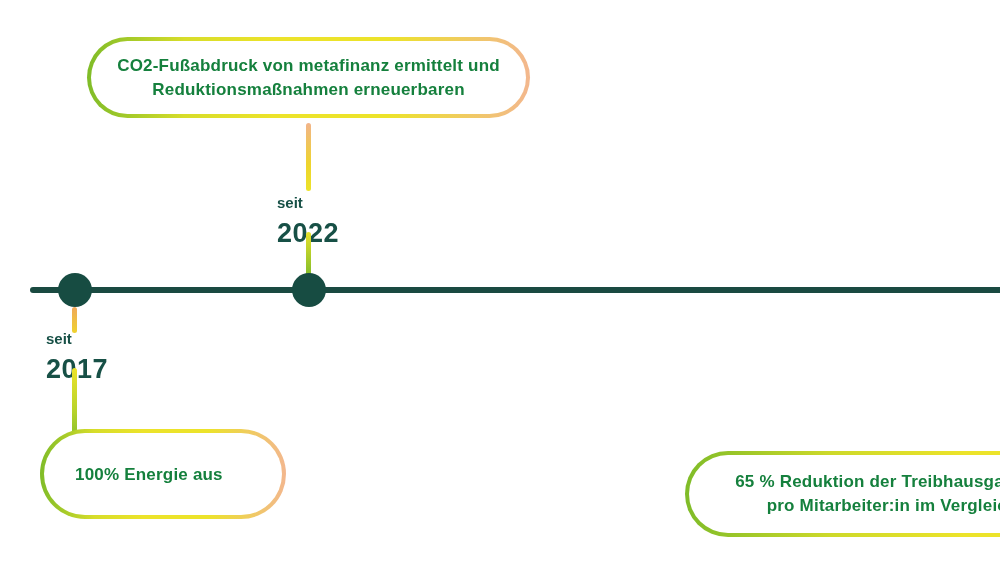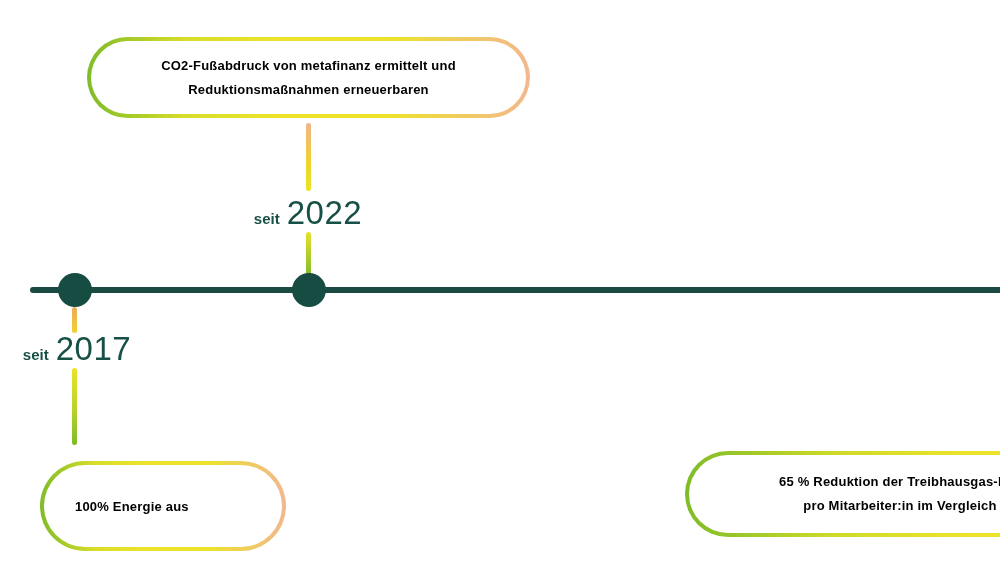--- a/index.html
+++ b/index.html
@@ -27,31 +27,31 @@
   .pill-inner {
     box-sizing: border-box;
     width: 100%;
     height: 100%;
     background: #ffffff;
     display: flex;
     flex-direction: column;
     justify-content: center;
   }
   .pill-text {
-    font-size: 13px;
+    font-size: 17px;
     font-weight: 700;
     line-height: 24px;
-    color: #000000;
+    color: #15803d;
     letter-spacing: 0.2px;
   }
   .pill-top { left: 87px; top: 37px; width: 443px; height: 81px; border-radius: 41px; }
   .pill-top .pill-inner { border-radius: 37px; align-items: center; }
   .pill-top .pill-text { text-align: center; }
 
-  .pill-left { left: 40px; top: 461px; width: 246px; height: 90px; border-radius: 45px; }
+  .pill-left { left: 40px; top: 429px; width: 246px; height: 90px; border-radius: 45px; }
   .pill-left .pill-inner { border-radius: 41px; align-items: flex-start; padding-left: 31px; }
   .pill-left .pill-text { text-align: left; line-height: 25px; }
 
   .pill-right { left: 685px; top: 451px; width: 482px; height: 86px; border-radius: 43px;
     background: linear-gradient(to right, #7fbc28 0%, #cdd92a 30%, #ece32a 58%, #ece32a 78%, #f3b78e 100%); }
   .pill-right .pill-inner { border-radius: 39px; align-items: center; }
   .pill-right .pill-text { text-align: center; }
 
   
   .axis {
@@ -87,23 +87,24 @@
 
   
   .year-label {
     position: absolute;
     display: flex;
     align-items: baseline;
     gap: 7px;
     color: #175046;
     white-space: nowrap;
     transform: translateX(-50%);
+    flex-direction: column;
   }
   .year-label .seit { font-size: 15px; font-weight: 700; }
-  .year-label .year { font-size: 33px; font-weight: 400; letter-spacing: 0.5px; }
+  .year-label .year { font-size: 27px; font-weight: 700; letter-spacing: 0.5px; }
   .label-2022 { left: 308px; top: 194px; }
   .label-2021 { left: 77px;  top: 330px; }
 </style>
 </head>
 <body>
 
 <div class="stage">
 
   <div class="pill pill-top">
     <div class="pill-inner">

